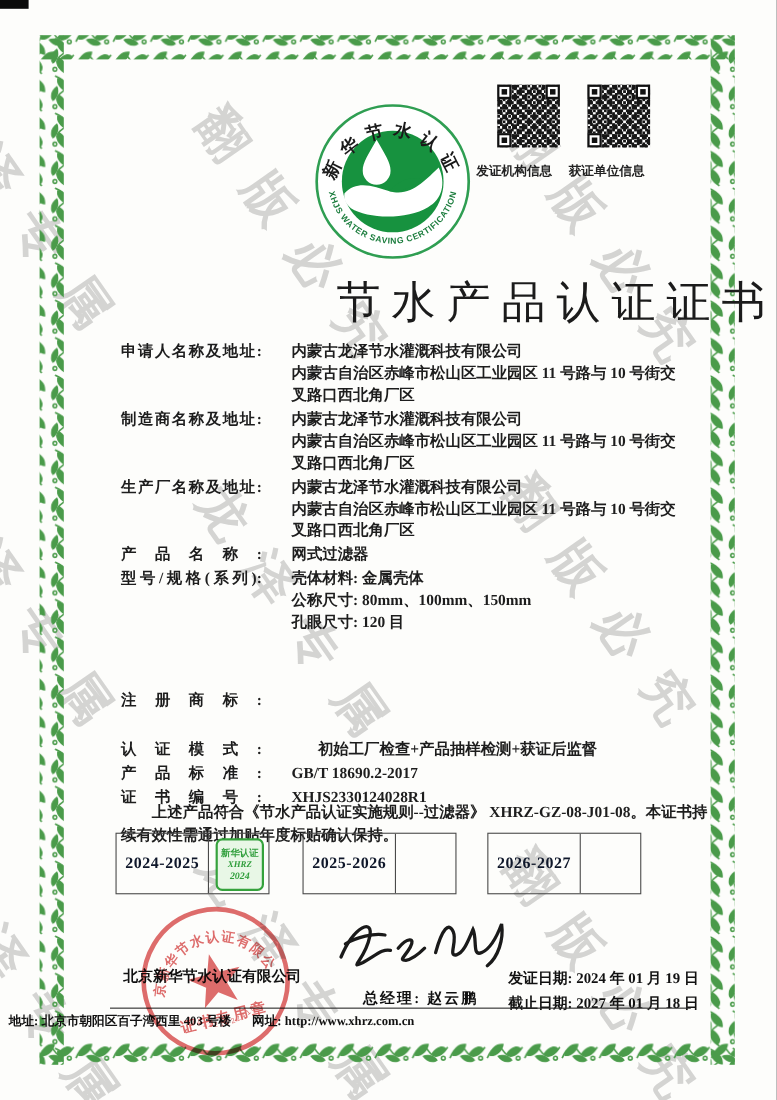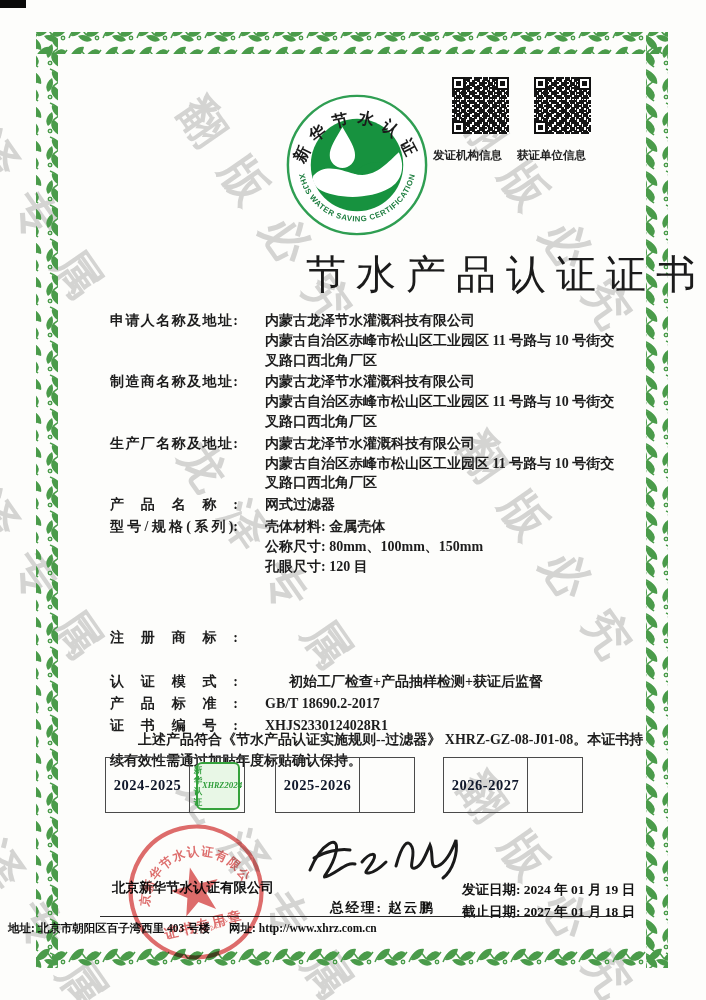--- a/index.html
+++ b/index.html
@@ -38,21 +38,21 @@
   .statement{position:absolute;left:110px;right:70px;top:729px;font-size:14px;
              font-weight:bold;line-height:21px;color:#1d1d1d;}
   .statement .l1{text-indent:28px;white-space:nowrap;}
   .statement .l2{white-space:nowrap;}
   
   .ybox{position:absolute;top:757px;width:140px;height:56px;border:1.2px solid #4a4a4a;box-sizing:border-box;}
   .ybox .yr{position:absolute;left:0;top:0;bottom:0;width:83px;display:flex;align-items:center;
             justify-content:center;font-size:14.5px;font-weight:bold;letter-spacing:.5px;color:#0f172a;}
   .ybox .cellR{position:absolute;left:83px;top:0;bottom:0;right:0;border-left:1.2px solid #4a4a4a;}
   .sticker{position:absolute;left:6px;top:4px;width:40px;height:44px;border:2px solid #35a23c;
-           border-radius:6px;background:#e8f7e6;display:flex;flex-direction:row;align-items:center;
+           border-radius:6px;background:#e8f7e6;display:flex;flex-direction:column;align-items:center;
            justify-content:center;line-height:1.25;}
   .sticker .s1{font-size:8.5px;font-weight:bold;color:#2f9e3b;}
   .sticker .s2{font-size:8px;font-style:italic;font-weight:bold;color:#2f9e3b;font-family:"Liberation Serif",serif;}
   .sticker .s3{font-size:9px;font-style:italic;font-weight:bold;color:#2f9e3b;font-family:"Liberation Serif",serif;}
   
   .issuer{position:absolute;left:112px;top:879px;font-size:13.5px;font-weight:bold;color:#111;}
   .manager{position:absolute;left:330px;top:899px;font-size:13.5px;font-weight:bold;letter-spacing:2px;color:#111;}
   .dates{position:absolute;left:462px;top:879px;font-size:13.5px;font-weight:bold;line-height:22px;color:#111;}
   .sep{position:absolute;left:100px;top:916px;width:528px;border-top:1.5px solid #2a2a2a;}
   .addr{position:absolute;left:0;right:0;top:921px;text-align:left;font-size:11.5px;font-weight:bold;color:#111;}

